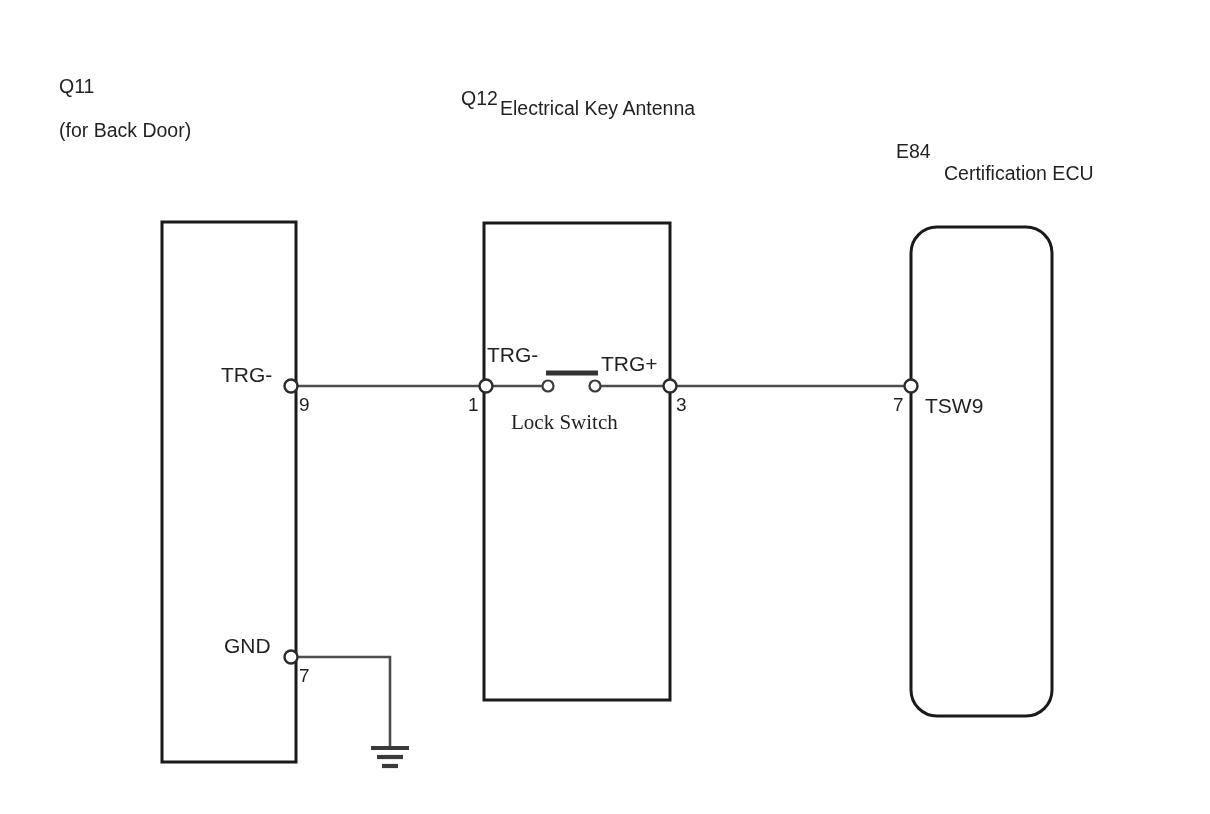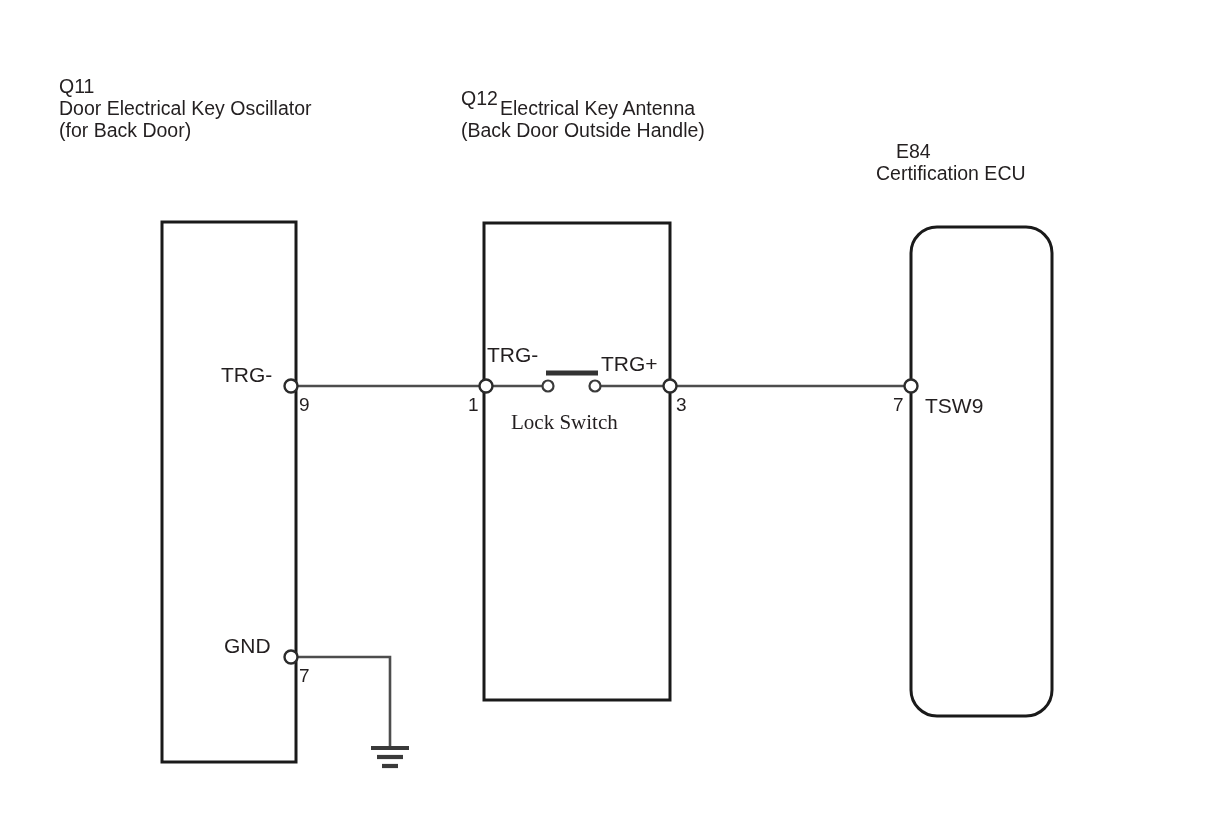--- a/index.html
+++ b/index.html
@@ -116,29 +116,27 @@
 
     <circle class="terminal" cx="291" cy="386" r="6.5"></circle>
     <circle class="terminal" cx="291" cy="657" r="6.5"></circle>
     <circle class="terminal" cx="486" cy="386" r="6.5"></circle>
     <circle class="terminal" cx="670" cy="386" r="6.5"></circle>
     <circle class="terminal" cx="911" cy="386" r="6.5"></circle>
 
   </svg>
 
   <div class="lbl header-lbl" style="left:59px; top:74px;">Q11</div>
-  <div class="lbl header-lbl" style="left:59px; top:96px;">Door Electrical Key Oscillator</div>
   <div class="lbl header-lbl" style="left:59px; top:118px;text-align:center;">(for Back Door)</div>
 
   <div class="lbl header-lbl" style="left:461px; top:74px;margin-top:12px;">Q12</div>
   <div class="lbl header-lbl" style="left:484px; top:96px;margin-left:16px;">Electrical Key Antenna</div>
-  <div class="lbl header-lbl" style="left:461px; top:118px;">(Back Door Outside Handle)</div>
 
   <div class="lbl header-lbl" style="left:896px; top:139px;">E84</div>
-  <div class="lbl header-lbl" style="left:876px; top:161px;">Certification ECU</div>
+  <div class="lbl header-lbl" style="left:944px; top:161px;">Certification ECU</div>
 
   <div class="lbl sig-lbl" style="left:221px; top:375px; transform:translateY(-50%);">TRG-</div>
   <div class="lbl sig-lbl" style="left:224px; top:646px; transform:translateY(-50%);">GND</div>
   <div class="lbl sig-lbl" style="left:487px; top:341px;">TRG-</div>
   <div class="lbl sig-lbl" style="left:601px; top:350px;">TRG+</div>
   <div class="lbl sig-lbl" style="left:925px; top:375px;margin-top:17px;">TSW9</div>
 
   <div class="lbl pin-lbl" style="left:299px; top:392px;">9</div>
   <div class="lbl pin-lbl" style="left:299px; top:663px;">7</div>
   <div class="lbl pin-lbl" style="left:468px; top:392px;">1</div>

